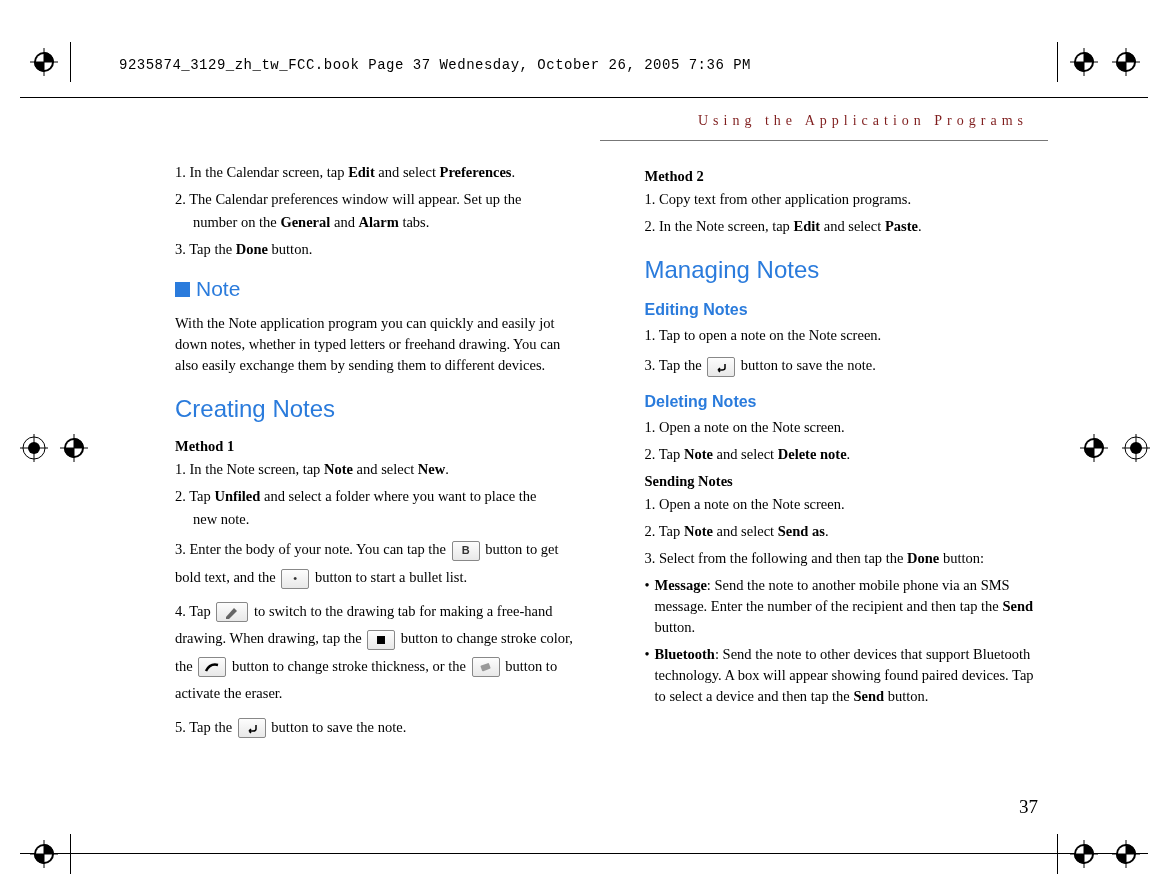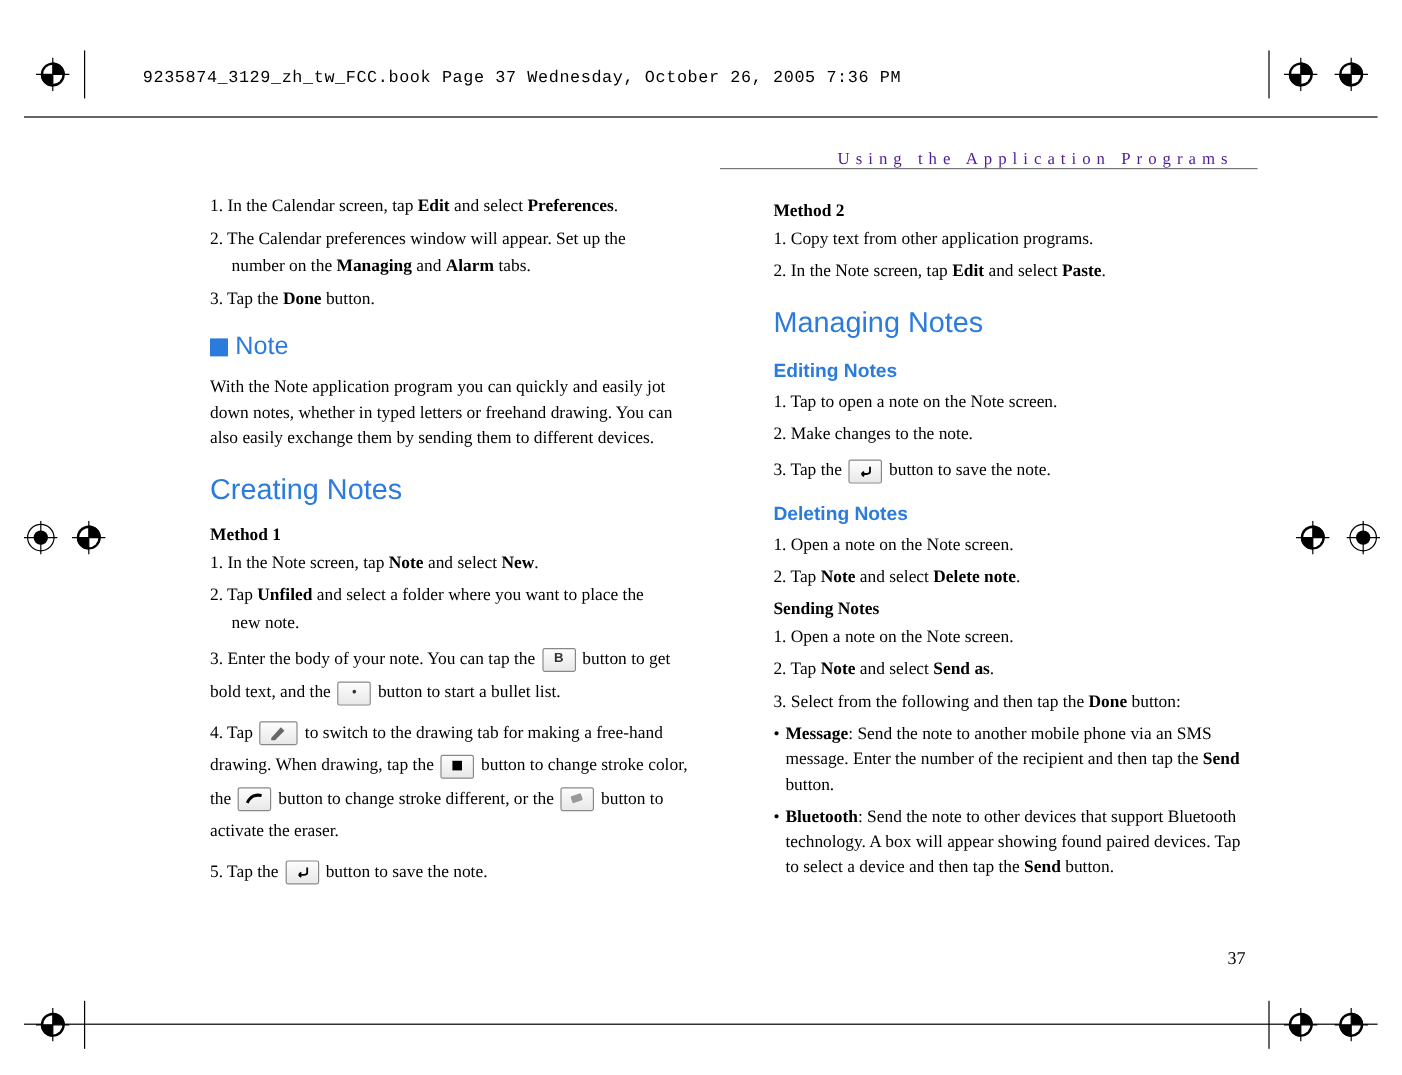--- a/index.html
+++ b/index.html
@@ -18,25 +18,25 @@
   .header-bar {
     position: absolute;
     top: 55px;
     left: 119px;
     font-family: 'Courier New', monospace;
     font-size: 14px;
     letter-spacing: 0.5px;
   }
   .section-title {
     position: absolute;
-    top: 124px;
+    top: 111px;
     right: 140px;
     font-size: 14px;
     letter-spacing: 5px;
-    color: #4c1d95;
+    color: #7f1d1d;
   }
   .content {
     position: absolute;
     top: 160px;
     left: 175px;
     width: 870px;
     display: flex;
     gap: 69px;
   }
   .col {
@@ -90,23 +90,23 @@
     text-align: center;
     font-size: 11px;
     line-height: 17px;
     font-family: Arial, sans-serif;
     color: #333;
     margin: 0 2px;
   }
   .icon-btn svg { vertical-align: middle; }
   .page-num {
     position: absolute;
-    bottom: 85px;
+    bottom: 75px;
     right: 130px;
-    font-size: 15px;
+    font-size: 19px;
   }
   .reg-mark {
     position: absolute;
     width: 28px;
     height: 28px;
   }
   .reg-mark svg { width: 28px; height: 28px; }
   .reg-tl { top: 48px; left: 30px; }
   .reg-tr-a { top: 48px; right: 70px; }
   .reg-tr-b { top: 48px; right: 28px; }
@@ -204,21 +204,21 @@
 
   <div class="col">
 
     <p>
       <span>1. In the Calendar screen, tap </span><b>Edit</b><span> and select </span><b>Preferences</b><span>.</span>
     </p>
     <p>
       <span>2. The Calendar preferences window will appear. Set up the</span>
     </p>
     <p class="indent" style="margin-top:-4px">
-      <span>number on the </span><b>Managing</b><span> and </span><b>Alarm</b><span> tabs.</span>
+      <span>number on the </span><b>General</b><span> and </span><b>Alarm</b><span> tabs.</span>
     </p>
     <p>
       <span>3. Tap the </span><b>Done</b><span> button.</span>
     </p>
 
     <div class="h-note">
       <span class="blue-sq"></span>
       <span>Note</span>
     </div>
     <p>With the Note application program you can quickly and easily jot down notes, whether in typed letters or freehand drawing. You can also easily exchange them by sending them to different devices.</p>
@@ -249,21 +249,21 @@
             <path d="M2 12 L10 3 L13 6 L5 14 L2 14 Z" fill="#666"></path>
           </svg></span>
       <span> to switch to the drawing tab for making a free-hand drawing. When drawing, tap the </span>
       <span class="icon-btn"><svg width="10" height="10" viewBox="0 0 10 10">
             <rect x="1" y="1" width="8" height="8" fill="#000"></rect>
           </svg></span>
       <span> button to change stroke color, the </span>
       <span class="icon-btn"><svg width="16" height="12" viewBox="0 0 16 12">
             <path d="M2 10 Q6 2 14 4" stroke="#000" stroke-width="2.5" fill="none"></path>
           </svg></span>
-      <span> button to change stroke different, or the </span>
+      <span> button to change stroke thickness, or the </span>
       <span class="icon-btn"><svg width="16" height="12" viewBox="0 0 16 12">
             <rect x="3" y="3" width="9" height="6" rx="1" fill="#999" transform="rotate(-20 8 6)"></rect>
           </svg></span>
       <span> button to activate the eraser.</span>
     </p>
 
     <p style="line-height:1.9">
       <span>5. Tap the </span>
       <span class="icon-btn"><svg width="14" height="12" viewBox="0 0 14 12">
             <path d="M11 3 L11 7 Q11 9 8 9 L4 9 M4 9 L6 7 M4 9 L6 11" stroke="#000" stroke-width="1.5" fill="none"></path>
@@ -276,21 +276,20 @@
     <p class="h-bold">Method 2</p>
     <p>1. Copy text from other application programs.</p>
     <p>
       <span>2. In the Note screen, tap </span><b>Edit</b><span> and select </span><b>Paste</b><span>.</span>
     </p>
 
     <div class="h-blue">Managing Notes</div>
 
     <div class="h-sub-blue">Editing Notes</div>
     <p>1. Tap to open a note on the Note screen.</p>
-    <p>2. Make changes to the note.</p>
     <p style="line-height:1.9">
       <span>3. Tap the </span>
       <span class="icon-btn"><svg width="14" height="12" viewBox="0 0 14 12">
             <path d="M11 3 L11 7 Q11 9 8 9 L4 9 M4 9 L6 7 M4 9 L6 11" stroke="#000" stroke-width="1.5" fill="none"></path>
           </svg></span>
       <span> button to save the note.</span>
     </p>
 
     <div class="h-sub-blue">Deleting Notes</div>
     <p>1. Open a note on the Note screen.</p>

